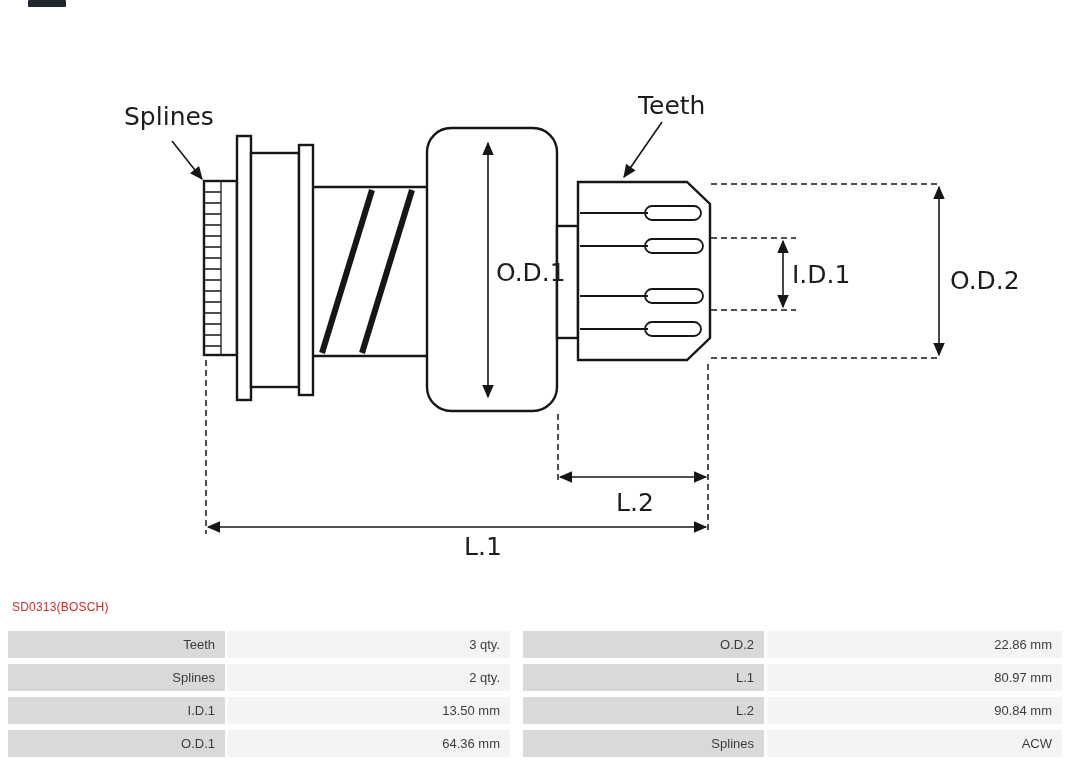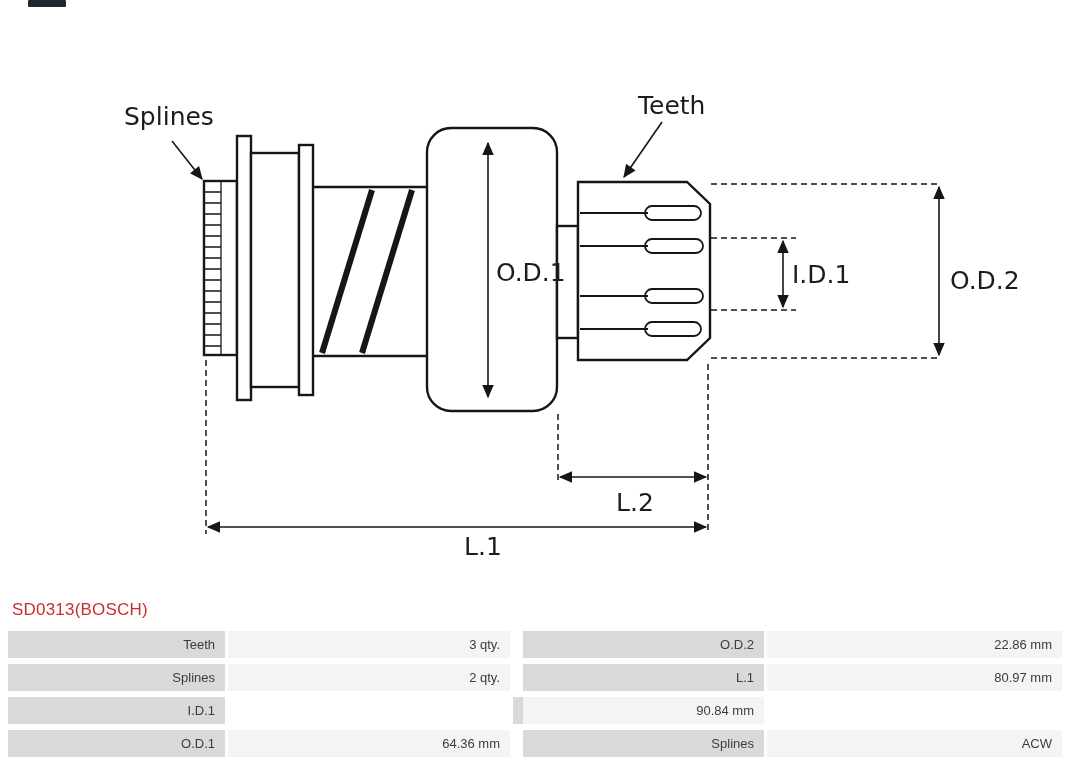--- a/index.html
+++ b/index.html
@@ -13,21 +13,21 @@
 
   .logo-fragment {
     position:absolute; left:28px; top:0; width:38px; height:7px;
     background:#20262e; border-radius:1px;
   }
 
   .diagram-wrap { position:absolute; left:0; top:0; width:1080px; height:585px; }
 
   .product-title {
     position:absolute; left:12px; top:600px;
-    font-size:17px; color:#c9302c; letter-spacing:0.2px;
+    font-size:12px; color:#c9302c; letter-spacing:0.2px;
   }
 
   .spec-table { position:absolute; left:8px; top:631px; width:1054px; }
   .spec-row {
     display:grid;
     grid-template-columns:217px 282px 7px 241px 295px;
     column-gap:3px;
     margin-bottom:6px;
   }
   .cell {
@@ -139,20 +139,21 @@
     <div class="spec-row">
       <div class="cell label">Splines</div>
       <div class="cell value">2 qty.</div>
       <div class="cell spacer"></div>
       <div class="cell label">L.1</div>
       <div class="cell value">80.97 mm</div>
     </div>
 
     <div class="spec-row">
       <div class="cell label">I.D.1</div>
+      <div class="cell value">13.50 mm</div>
       <div class="cell spacer"></div>
       <div class="cell label">L.2</div>
       <div class="cell value">90.84 mm</div>
     </div>
 
     <div class="spec-row">
       <div class="cell label">O.D.1</div>
       <div class="cell value">64.36 mm</div>
       <div class="cell spacer"></div>
       <div class="cell label">Splines</div>

